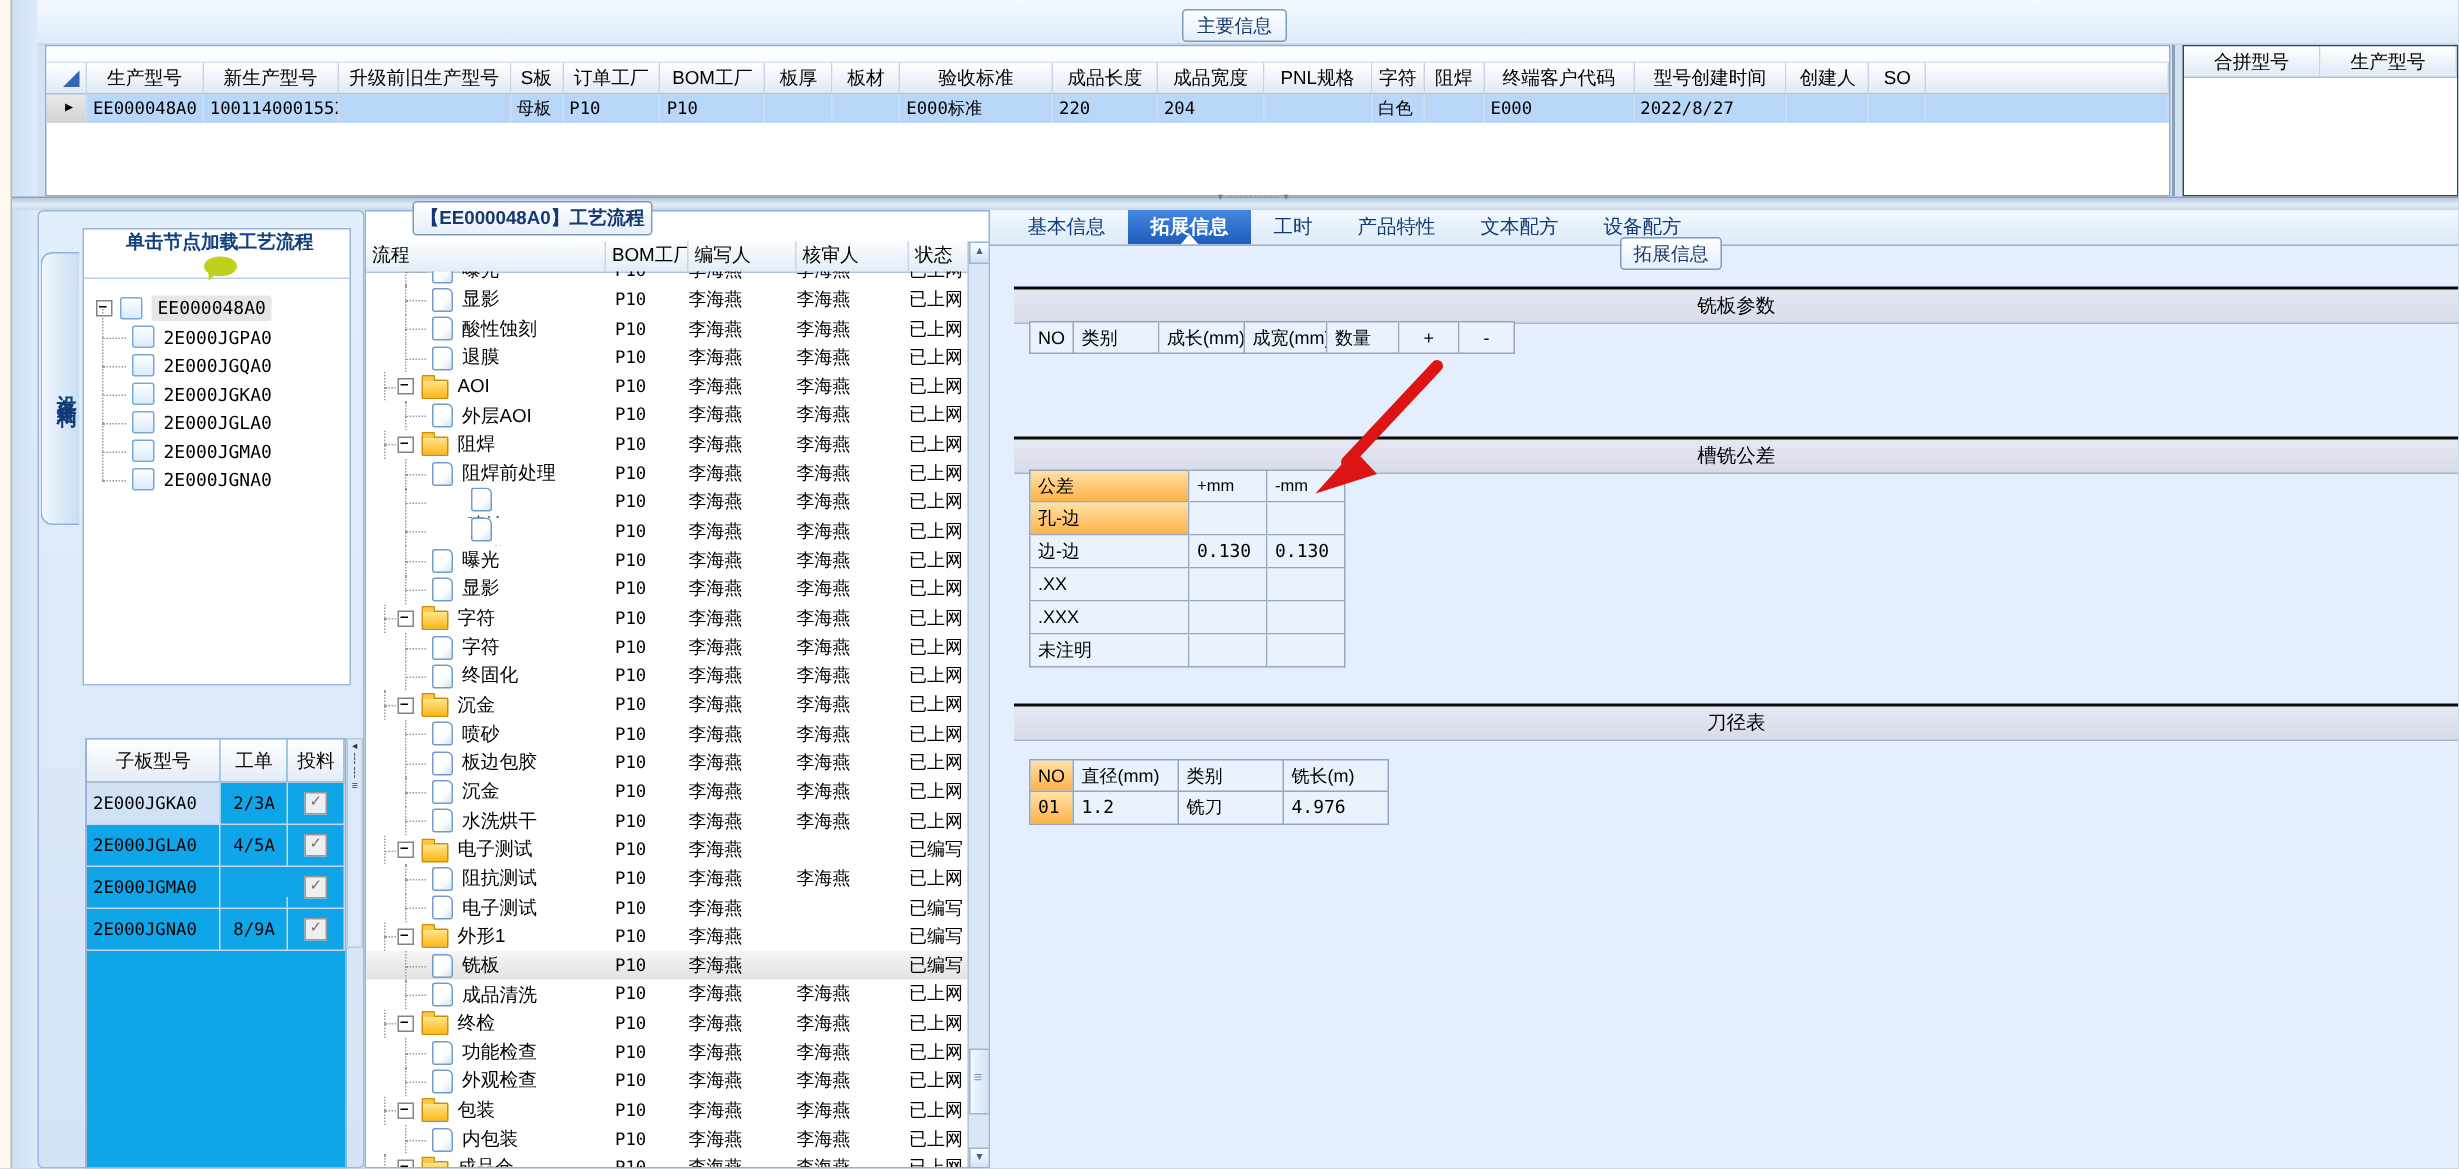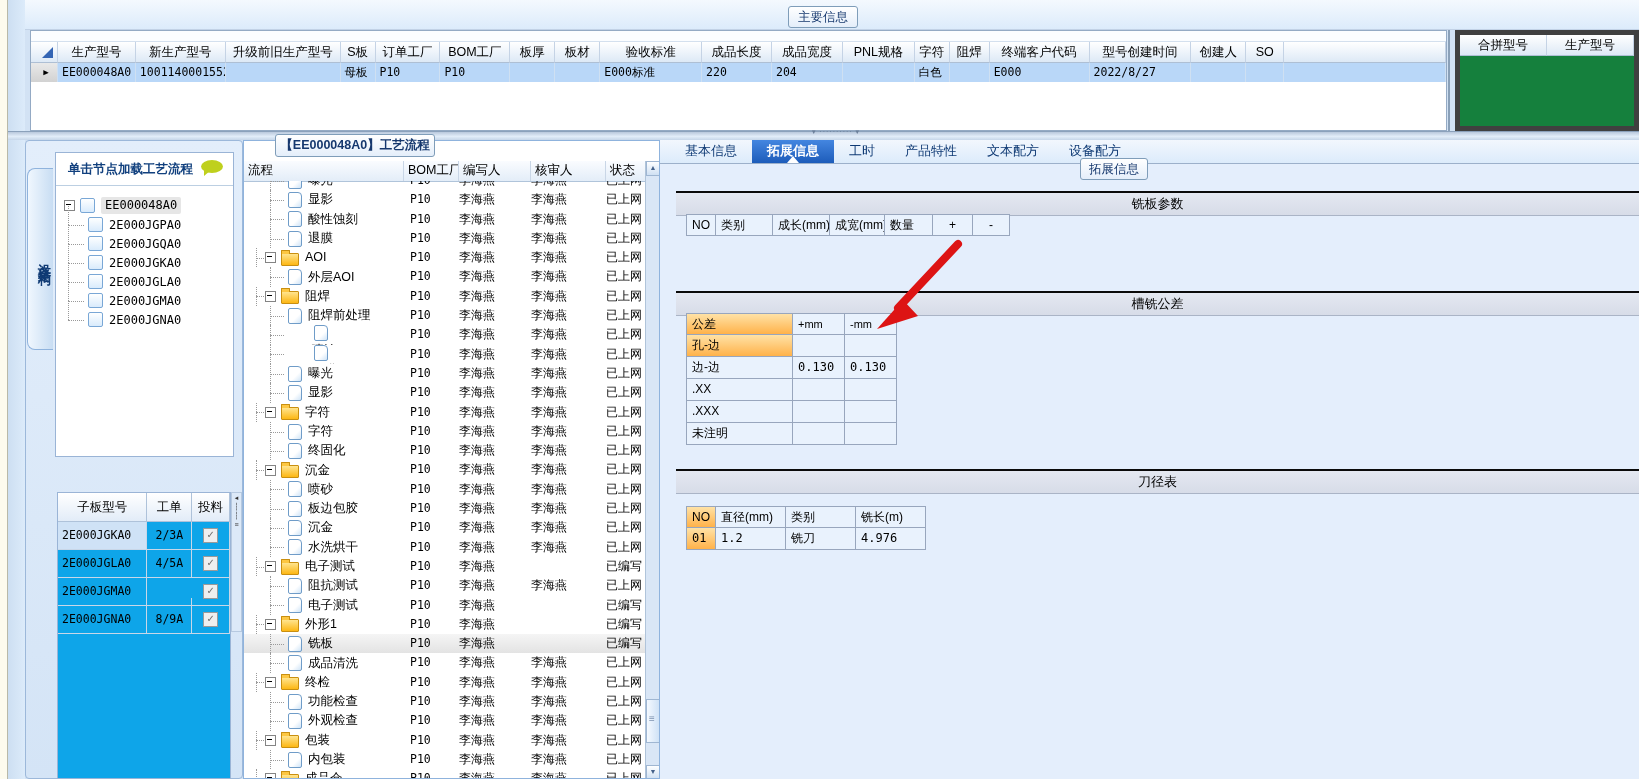--- a/index.html
+++ b/index.html
@@ -22,33 +22,33 @@
   #mt-head{display:flex;height:21px;}
   #mt-head .cell{background:linear-gradient(#ffffff,#dde9f6);border-right:1px solid #c5d3e5;border-bottom:1px solid #aebfd4;
                  text-align:center;line-height:20px;font-size:12.5px;}
   #mt-row{display:flex;height:19px;background:#b9d7f8;}
   #mt-row .cell{border-right:1px solid #cfe0f2;line-height:18px;padding-left:4px;font-family:"DejaVu Sans Mono","Liberation Mono",monospace;font-size:11.5px;}
   .row-indicator{background:linear-gradient(#e9e9e9,#d2d2d2);border-right:1px solid #aaa;
                  text-align:center;color:#000;}
   #select-all{background:linear-gradient(#ffffff,#dde9f6);position:relative;}
   #select-all::after{content:"";position:absolute;right:4px;bottom:4px;border-left:11px solid transparent;border-bottom:11px solid #3465b4;}
   #vdiv{left:1448px;top:30px;width:2px;height:101px;background:#8aa0b8;}
-  #mini-table{left:1455px;top:30px;width:184px;height:101px;background:#15803d;border:5px solid #404040;}
+  #mini-table{left:1455px;top:30px;width:184px;height:101px;background:#ffffff;border:1px solid #404040;}
   #mini-head{display:flex;height:21px;}
   #mini-head .cell{background:linear-gradient(#ffffff,#dde9f6);border-right:1px solid #c5d3e5;border-bottom:1px solid #aebfd4;text-align:center;line-height:20px;font-size:12.5px;}
   #hsplit{left:8px;top:131px;width:1631px;height:9px;background:linear-gradient(#b9c8dc,#e2edf9 55%,#c6d6e9);border-top:1px solid #8ba1bb;}
   #split-handle{left:788px;top:128px;width:96px;height:8px;z-index:40;color:#6b7f9a;font-size:7px;line-height:8px;text-align:center;letter-spacing:1px;}
 
   
   #left-panel{left:25px;top:140px;width:218px;height:639px;background:linear-gradient(#e3eefb,#d4e4f6);border:1px solid #9cb8da;border-radius:4px;}
   #vtab{left:27px;top:168px;width:26px;height:182px;background:linear-gradient(90deg,#f0f7fe,#c8ddf3);
         border:1px solid #8fb3dd;border-right:none;border-radius:8px 0 0 8px;z-index:5;
         writing-mode:vertical-rl;text-orientation:upright;text-align:center;color:#0f3a74;font-weight:bold;font-size:13px;letter-spacing:3px;}
   #hint-panel{left:55px;top:152px;width:179px;height:305px;background:#fff;border:1px solid #9ab4d6;}
-  #hint-head{height:32px;border-bottom:1px solid #bccfe2;display:flex;align-items:center;padding:0 8px 0 12px;}
+  #hint-head{height:32px;border-bottom:1px solid #bccfe2;display:flex;align-items:center;padding:0 8px 0 12px;flex-direction:column;}
   #hint-text{color:#11407e;font-size:12.5px;font-weight:bold;flex:1;}
   #bubble{width:26px;height:20px;position:relative;flex:none;}
   #bubble i{position:absolute;left:2px;top:1px;width:22px;height:13px;background:#bfd01d;border-radius:50%;}
   #bubble b{position:absolute;left:5px;top:11px;border-left:7px solid #bfd01d;border-bottom:6px solid transparent;}
   #ltree{padding:10px 4px 0 8px;}
   .ltree-root{display:flex;align-items:center;height:19px;}
   .expander{width:9px;height:9px;border:1px solid #848484;background:#fff;flex:none;position:relative;margin-right:5px;}
   .expander::before{content:"";position:absolute;left:1px;top:3px;width:5px;height:1px;background:#000;}
   .cbx{width:13px;height:13px;border:1px solid #79a7d6;border-radius:2px;background:linear-gradient(#feffff,#d9ebfc);flex:none;margin-right:6px;}
   .lroot-label{background:#e6e6e6;border-radius:2px;padding:0 4px;line-height:17px;font-family:"DejaVu Sans Mono","Liberation Mono",monospace;font-size:12px;}

